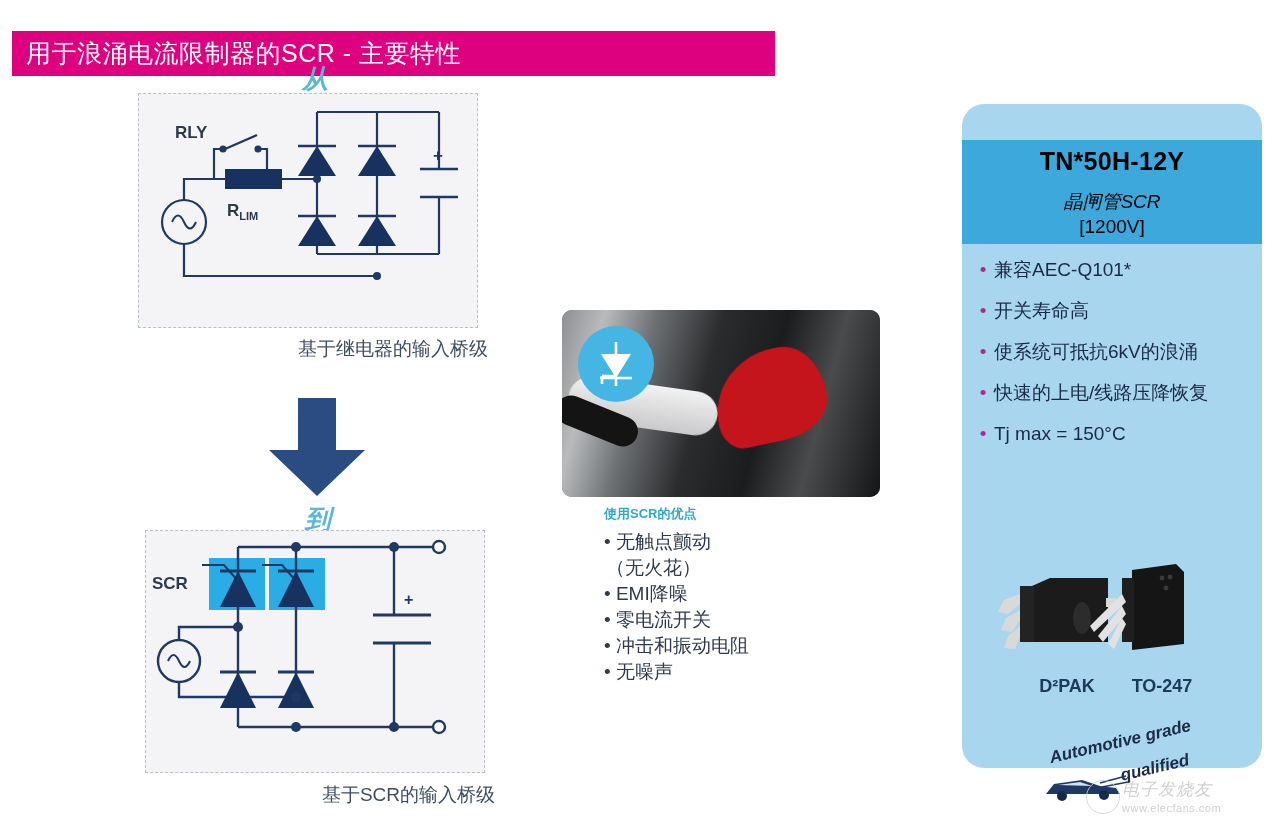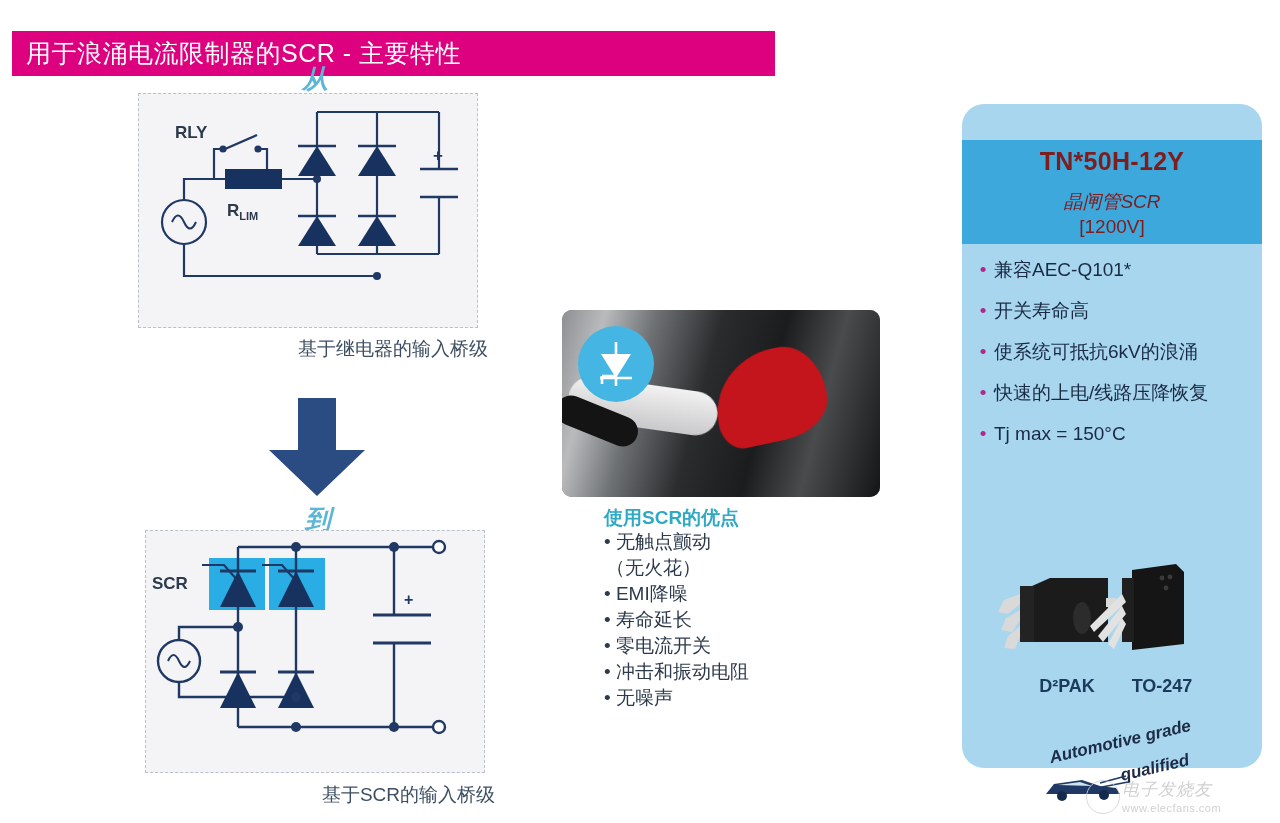--- a/index.html
+++ b/index.html
@@ -70,41 +70,41 @@
     position:absolute;left:-8px;top:96px;width:86px;height:30px;
     background:#141414;border-radius:20px;transform:rotate(22deg);
   }
   .photo-badge{
     position:absolute;left:16px;top:16px;width:76px;height:76px;border-radius:50%;
     background:#45B5E4;display:flex;align-items:center;justify-content:center;
   }
 
   .benefit-head{
     position:absolute;left:604px;top:505px;
-    color:#2FA9C4;font-size:19px;font-weight:bold;white-space:nowrap;
+    color:#2FA9C4;font-size:13px;font-weight:bold;white-space:nowrap;
   }
   .benefit-list{
     position:absolute;left:604px;top:529px;width:260px;
     margin:0;padding:0;list-style:none;
   }
   .benefit-list li{
     color:#2c3a4c;font-size:19px;line-height:26px;white-space:nowrap;
   }
   .benefit-list li.cont{padding-left:2px;}
 
   
   .product-panel{
     position:absolute;left:962px;top:104px;width:300px;height:664px;
     background:#A7D6EE;border-radius:22px;overflow:hidden;
   }
   .product-head{
     position:absolute;left:0;top:36px;width:100%;height:104px;
     background:#3DA8DC;
     display:flex;flex-direction:column;align-items:center;justify-content:center;
-    color:#7f1d1d;
+    color:#000000;
   }
   .product-head .pn{font-size:25px;font-weight:bold;letter-spacing:.3px;}
   .product-head .sub{font-size:19px;font-style:italic;margin-top:13px;}
   .product-head .volt{font-size:19px;margin-top:1px;}
 
   .feature-list{
     position:absolute;left:10px;top:154px;width:288px;
     margin:0;padding:0;list-style:none;
   }
   .feature-list li{
@@ -295,21 +295,20 @@
       <polygon points="26,40 11,16 41,16" fill="#ffffff"></polygon>
     </svg>
   </div>
 </div>
 
 <div class="benefit-head">使用SCR的优点</div>
 <ul class="benefit-list">
   <li>• 无触点颤动</li>
   <li class="cont">（无火花）</li>
   <li>• EMI降噪</li>
-  <li>• 寿命延长</li>
   <li>• 零电流开关</li>
   <li>• 冲击和振动电阻</li>
   <li>• 无噪声</li>
 </ul>
 
 <div class="product-panel">
   <div class="product-head">
     <span class="pn">TN*50H-12Y</span>
     <span class="sub">晶闸管SCR</span>
     <span class="volt">[1200V]</span>

